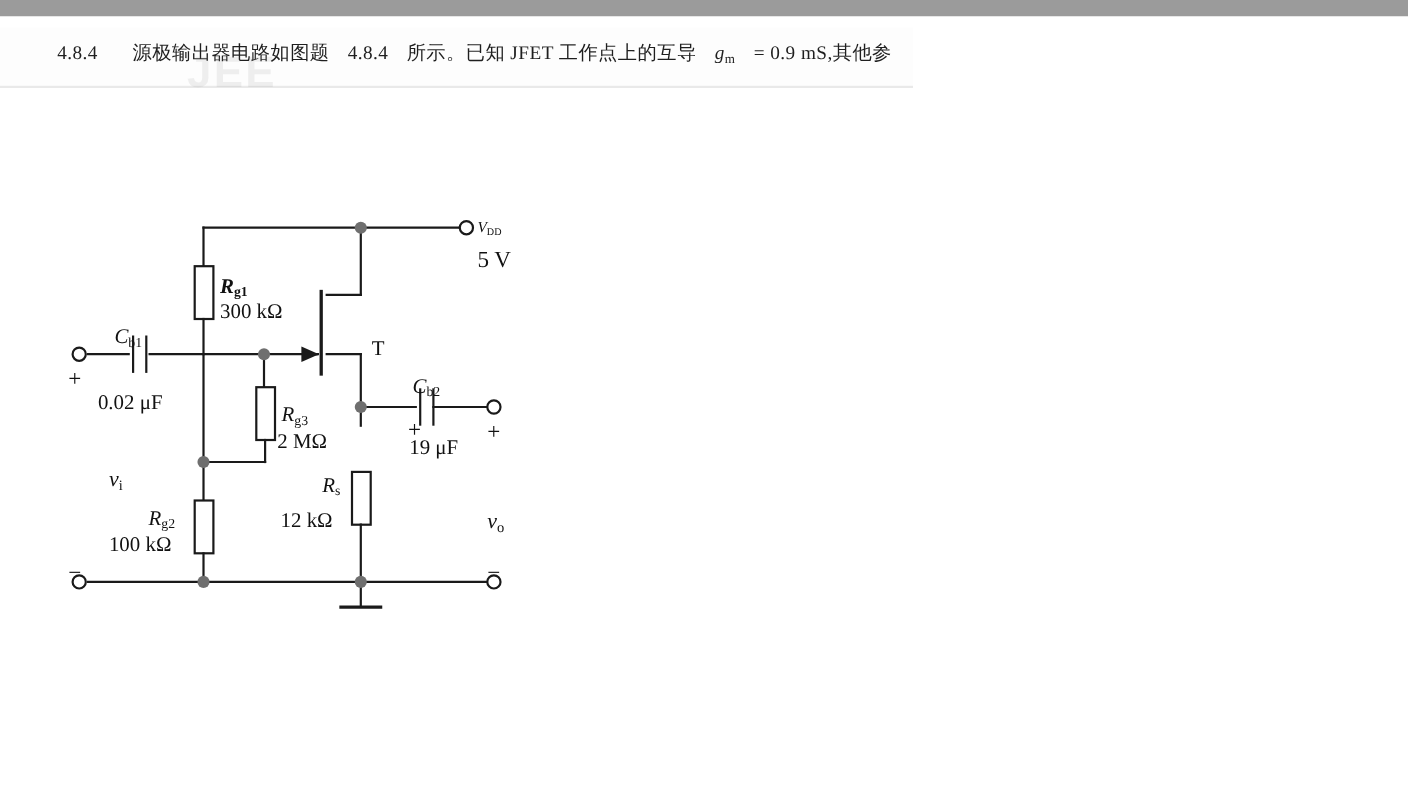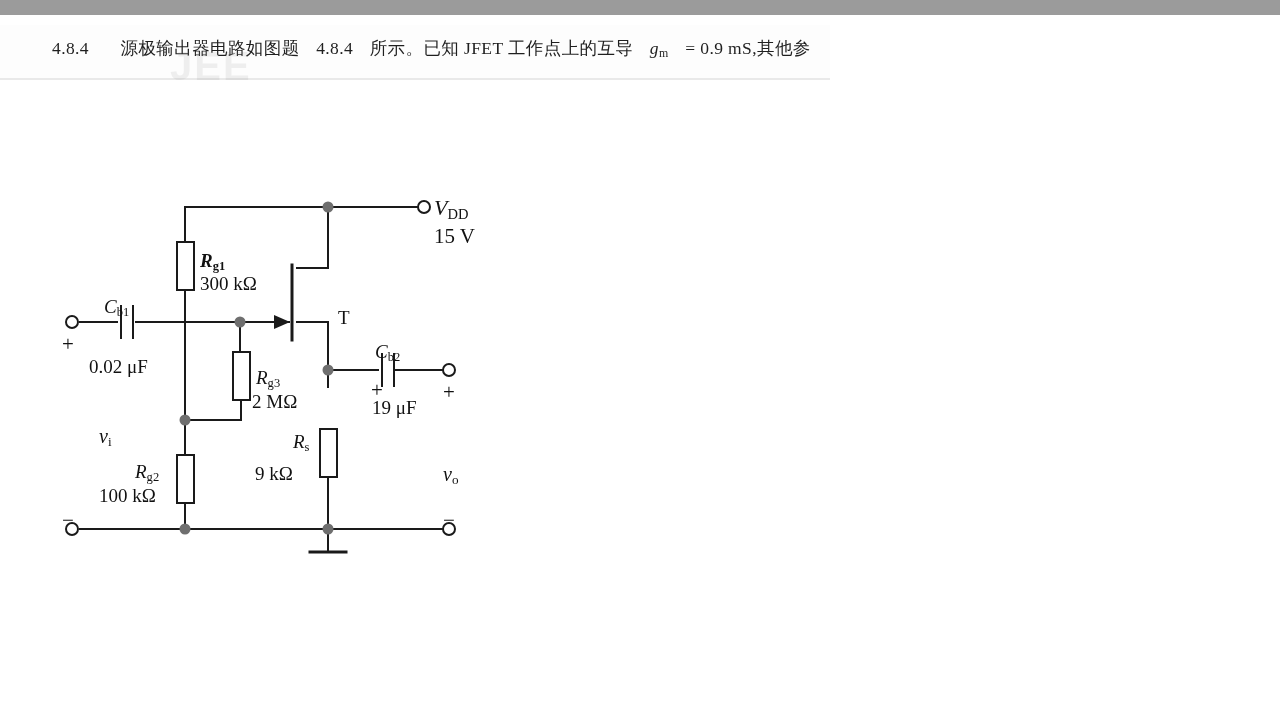--- a/index.html
+++ b/index.html
@@ -180,24 +180,24 @@
         <circle cx="240" cy="307" r="5.5"></circle>
         <circle cx="185" cy="405" r="5.5"></circle>
         <circle cx="328" cy="355" r="5.5"></circle>
         <circle cx="185" cy="514" r="5.5"></circle>
         <circle cx="328" cy="514" r="5.5"></circle>
       </g>
 
       <polygon points="274,300 290,307 274,314" fill="#1a1a1a" stroke="none"></polygon>
     </svg>
 
-    <div class="clabel" style="left:434px; top:182px; font-size:22px;">
+    <div class="clabel" style="left:434px; top:182px; font-size:14px;">
       <span class="it">V</span><sub>DD</sub>
     </div>
-    <div class="clabel" style="left:434px; top:210px; font-size:21px;">15 V</div>
+    <div class="clabel" style="left:434px; top:210px; font-size:21px;">5 V</div>
 
     <div class="clabel" style="left:200px; top:235px;font-weight:bold;">
       <span class="it">R</span><sub>g1</sub>
     </div>
     <div class="clabel" style="left:200px; top:258px;">300 kΩ</div>
 
     <div class="clabel" style="left:104px; top:281px;">
       <span class="it">C</span><sub>b1</sub>
     </div>
     <div class="clabel" style="left:89px; top:341px;text-align:center;">0.02 μF</div>
@@ -211,21 +211,21 @@
 
     <div class="clabel" style="left:375px; top:326px;">
       <span class="it">C</span><sub>b2</sub>
     </div>
     <div class="sign" style="left:371px; top:366px;">+</div>
     <div class="clabel" style="left:372px; top:382px;">19 μF</div>
 
     <div class="clabel" style="left:293px; top:404px;margin-top:12px;">
       <span class="it">R</span><sub>s</sub>
     </div>
-    <div class="clabel" style="left:255px; top:448px;">9 kΩ</div>
+    <div class="clabel" style="left:255px; top:448px;">12 kΩ</div>
 
     <div class="clabel" style="left:135px; top:446px;">
       <span class="it">R</span><sub>g2</sub>
     </div>
     <div class="clabel" style="left:99px; top:470px;">100 kΩ</div>
 
     <div class="clabel" style="left:56px; top:410px; font-size:20px;margin-left:43px;">
       <span class="it">v</span><sub>i</sub>
     </div>
     <div class="clabel" style="left:443px; top:448px; font-size:20px;">

